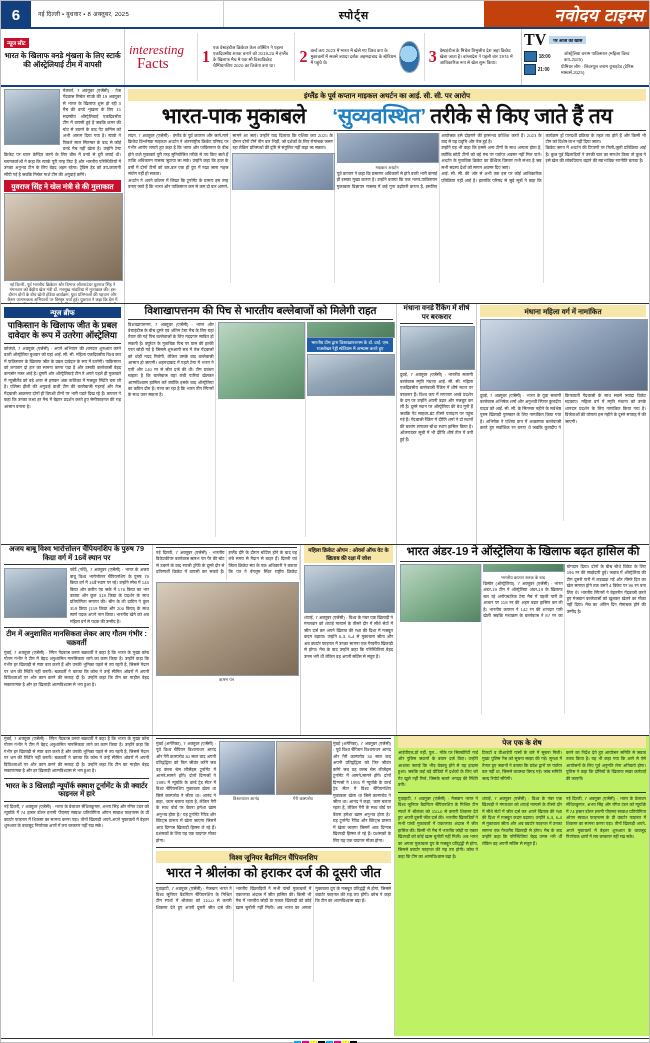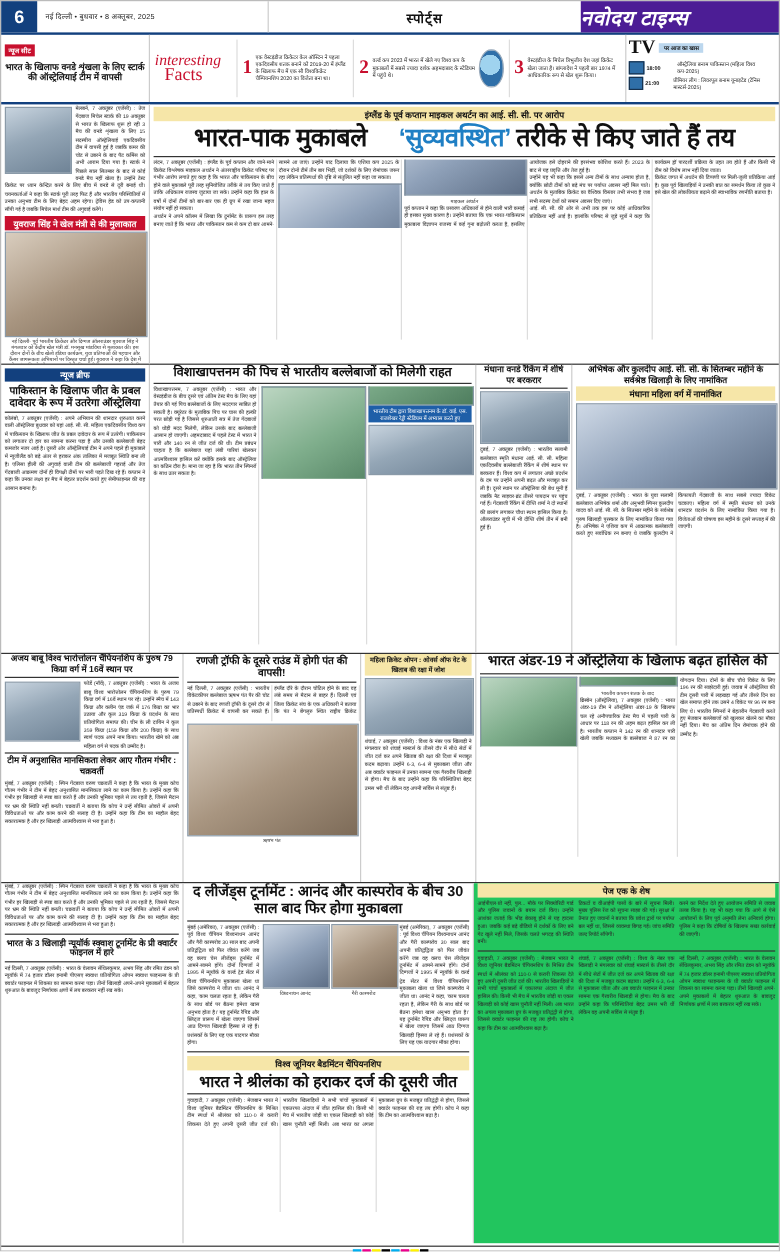--- a/index.html
+++ b/index.html
@@ -13,22 +13,22 @@
         border:1px solid #bbb;background:#fff;}
 
   
   .masthead{display:flex;align-items:stretch;height:26px;border-bottom:2px solid #12407e;}
   .pageno{width:30px;background:#12407e;color:#fff;font-weight:bold;font-size:15px;
           display:flex;align-items:center;justify-content:center;}
   .dateline{flex:0 0 185px;display:flex;align-items:center;padding-left:7px;
             font-size:6px;color:#222;border-right:1px solid #ccc;letter-spacing:.2px;}
   .sectionname{flex:1;display:flex;align-items:center;justify-content:center;
                font-size:11px;font-weight:bold;color:#111;letter-spacing:1px;}
-  .brand{flex:0 0 160px;background:#4c1d95;display:flex;align-items:center;
-         padding-right:5px;}
+  .brand{flex:0 0 160px;background:#c2410c;display:flex;align-items:center;
+         justify-content:flex-end;padding-right:5px;}
   .brand span{color:#fff;font-size:17px;font-weight:bold;letter-spacing:.5px;
               font-style:italic;}
 
   
   .factsband{display:flex;height:56px;border-bottom:2px solid #12407e;}
   .fb-left{flex:0 0 124px;border-right:1px solid #ccc;padding:2px 3px;box-sizing:border-box;}
   .fb-left .kick{background:#c8102e;color:#fff;font-size:5.6px;padding:1px 3px;
                  display:inline-block;font-weight:bold;}
   .fb-left .hl{font-size:7.4px;font-weight:bold;line-height:1.24;margin-top:2px;text-align:center;}
   .fb-logo{flex:0 0 72px;display:flex;flex-direction:column;justify-content:center;
@@ -210,21 +210,20 @@
     </div>
 
     <div class="col vsep hidden-ov" style="width:80px;">
       <h4 class="hl">मंधाना वनडे रैंकिंग में शीर्ष पर बरकरार</h4>
       <div class="rule" style="margin:2px 0;"></div>
       <div class="photo" style="width:100%;height:42px;margin-bottom:2px;"></div>
       <div class="body">दुबई, 7 अक्तूबर (एजेंसी) : भारतीय सलामी बल्लेबाज स्मृति मंधाना आई. सी. सी. महिला एकदिवसीय बल्लेबाजी रैंकिंग में शीर्ष स्थान पर बरकरार हैं। विश्व कप में लगातार अच्छे प्रदर्शन के दम पर उन्होंने अपनी बढ़त और मजबूत कर ली है। दूसरे स्थान पर ऑस्ट्रेलिया की बेथ मूनी हैं जबकि नैट साइवर-ब्रंट तीसरे पायदान पर पहुंच गई हैं। गेंदबाजी रैंकिंग में दीप्ति शर्मा ने दो स्थानों की छलांग लगाकर चौथा स्थान हासिल किया है। ऑलराउंडर सूची में भी दीप्ति शीर्ष तीन में बनी हुई हैं।</div>
     </div>
 
     <div class="col hidden-ov" style="width:172px;">
-      <h4 class="hl">अभिषेक और कुलदीप आई. सी. सी. के सितम्बर महीने के सर्वश्रेष्ठ खिलाड़ी के लिए नामांकित</h4>
       <div class="kicker" style="margin:1px 0;">मंधाना महिला वर्ग में नामांकित</div>
       <div class="photo p4" style="width:100%;height:70px;margin:2px 0;"></div>
       <div class="col2" style="height:128px;">
         <div class="body">दुबई, 7 अक्तूबर (एजेंसी) : भारत के युवा सलामी बल्लेबाज अभिषेक शर्मा और अनुभवी स्पिनर कुलदीप यादव को आई. सी. सी. के सितम्बर महीने के सर्वश्रेष्ठ पुरुष खिलाड़ी पुरस्कार के लिए नामांकित किया गया है। अभिषेक ने एशिया कप में आक्रामक बल्लेबाजी करते हुए सर्वाधिक रन बनाए थे जबकि कुलदीप ने किफायती गेंदबाजी के साथ सबसे ज्यादा विकेट चटकाए। महिला वर्ग में स्मृति मंधाना को उनके शानदार प्रदर्शन के लिए नामांकित किया गया है। विजेताओं की घोषणा इस महीने के दूसरे सप्ताह में की जाएगी।</div>
       </div>
     </div>
   </div>
 
   <div class="cols" style="height:190px;border-top:1px solid #333;">
 
@@ -233,21 +232,20 @@
       <div class="rule" style="margin:2px 0;"></div>
       <div class="photo" style="width:42%;height:48px;float:left;margin:1px 3px 1px 0;"></div>
       <div class="body">फोर्डे (नॉर्वे), 7 अक्तूबर (एजेंसी) : भारत के अजय बाबू विश्व भारोत्तोलन चैंपियनशिप के पुरुष 79 किग्रा वर्ग में 16वें स्थान पर रहे। उन्होंने स्नैच में 143 किग्रा और क्लीन एंड जर्क में 176 किग्रा का भार उठाया और कुल 319 किग्रा के प्रदर्शन के साथ प्रतियोगिता समाप्त की। चीन के ली दायिन ने कुल 359 किग्रा (159 किग्रा और 200 किग्रा) के साथ स्वर्ण पदक अपने नाम किया। भारतीय खेमे को अब महिला वर्ग से पदक की उम्मीद है।</div>
       <div style="clear:both;"></div>
       <div class="rule" style="margin:2px 0;"></div>
       <h4 class="hl">टीम में अनुशासित मानसिकता लेकर आए गौतम गंभीर : चक्रवर्ती</h4>
       <div class="body" style="margin-top:2px;">मुंबई, 7 अक्तूबर (एजेंसी) : स्पिन गेंदबाज वरुण चक्रवर्ती ने कहा है कि भारत के मुख्य कोच गौतम गंभीर ने टीम में बेहद अनुशासित मानसिकता लाने का काम किया है। उन्होंने कहा कि गंभीर हर खिलाड़ी से स्पष्ट बात करते हैं और उनकी भूमिका पहले से तय रहती है, जिससे मैदान पर भ्रम की स्थिति नहीं बनती। चक्रवर्ती ने बताया कि कोच ने उन्हें सीमित ओवरों में अपनी विविधताओं पर और काम करने की सलाह दी है। उन्होंने कहा कि टीम का माहौल बेहद सकारात्मक है और हर खिलाड़ी आत्मविश्वास से भरा हुआ है।</div>
     </div>
 
     <div class="col vsep hidden-ov" style="width:148px;">
-      <h3 class="hl">रणजी ट्रॉफी के दूसरे राउंड में होगी पंत की वापसी!</h3>
       <div class="rule" style="margin:2px 0;"></div>
       <div class="col2" style="height:30px;">
         <div class="body">नई दिल्ली, 7 अक्तूबर (एजेंसी) : भारतीय विकेटकीपर बल्लेबाज ऋषभ पंत पैर की चोट से उबरने के बाद रणजी ट्रॉफी के दूसरे दौर से प्रतिस्पर्धी क्रिकेट में वापसी कर सकते हैं। इंग्लैंड दौरे के दौरान चोटिल होने के बाद वह लंबे समय से मैदान से बाहर हैं। दिल्ली एवं जिला क्रिकेट संघ के एक अधिकारी ने बताया कि पंत ने बेंगलुरु स्थित राष्ट्रीय क्रिकेट अकादमी में फिटनेस परीक्षण पास कर लिया है और अब वह पूरी तरह मैच फिट हैं। अगर सब कुछ ठीक रहा तो वह दिल्ली की टीम की कप्तानी भी कर सकते हैं। चयनकर्ता चाहते हैं कि ऑस्ट्रेलिया दौरे से पहले पंत को पर्याप्त मैच अभ्यास मिल जाए।</div>
       </div>
       <div class="photo p2" style="width:100%;height:92px;margin:2px 0 0;"></div>
       <div class="caption">ऋषभ पंत</div>
     </div>
 
     <div class="col vsep hidden-ov" style="width:96px;">
       <div class="kicker" style="font-size:5.4px;">महिला क्रिकेट ओपन : ओवर्स ऑफ वेट के खिताब की रक्षा में जोश</div>
@@ -270,21 +268,20 @@
 
     <div class="col vsep hidden-ov" style="width:152px;">
       <div class="body">मुंबई, 7 अक्तूबर (एजेंसी) : स्पिन गेंदबाज वरुण चक्रवर्ती ने कहा है कि भारत के मुख्य कोच गौतम गंभीर ने टीम में बेहद अनुशासित मानसिकता लाने का काम किया है। उन्होंने कहा कि गंभीर हर खिलाड़ी से स्पष्ट बात करते हैं और उनकी भूमिका पहले से तय रहती है, जिससे मैदान पर भ्रम की स्थिति नहीं बनती। चक्रवर्ती ने बताया कि कोच ने उन्हें सीमित ओवरों में अपनी विविधताओं पर और काम करने की सलाह दी है। उन्होंने कहा कि टीम का माहौल बेहद सकारात्मक है और हर खिलाड़ी आत्मविश्वास से भरा हुआ है।</div>
       <div class="rule" style="margin:3px 0;"></div>
       <h4 class="hl">भारत के 3 खिलाड़ी न्यूयॉर्क स्क्वाश टूर्नामेंट के प्री क्वार्टर फाइनल में हारे</h4>
       <div class="rule" style="margin:2px 0;"></div>
       <div class="body">नई दिल्ली, 7 अक्तूबर (एजेंसी) : भारत के वेलावन सेंथिलकुमार, अभय सिंह और रमित टंडन को न्यूयॉर्क में 74 हजार डॉलर इनामी पीएसए स्क्वाश प्रतियोगिता ओपन स्क्वाश फाइनल्स के प्री क्वार्टर फाइनल में शिकस्त का सामना करना पड़ा। तीनों खिलाड़ी अपने-अपने मुकाबलों में बेहतर शुरुआत के बावजूद निर्णायक क्षणों में लय बरकरार नहीं रख सके।</div>
     </div>
 
     <div class="col vsep hidden-ov" style="width:242px;">
-      <h2 class="hl" style="font-size:12px;">द लीजेंड्स टूर्नामेंट : आनंद और कास्परोव के बीच 30 साल बाद फिर होगा मुकाबला</h2>
       <div class="rule" style="margin:2px 0;"></div>
       <div class="cols" style="gap:3px;">
         <div style="flex:1;">
           <div class="body">मुंबई (अमेरिका), 7 अक्तूबर (एजेंसी) : पूर्व विश्व चैंपियन विश्वनाथन आनंद और गैरी कास्परोव 30 साल बाद अपनी प्रतिद्वंद्विता को फिर जीवंत करेंगे जब वह क्लच चेस लीजेंड्स टूर्नामेंट में आमने-सामने होंगे। दोनों दिग्गजों ने 1995 में न्यूयॉर्क के वर्ल्ड ट्रेड सेंटर में विश्व चैंपियनशिप मुकाबला खेला था जिसे कास्परोव ने जीता था। आनंद ने कहा, 'काम चलता रहता है, लेकिन गैरी के साथ बोर्ड पर बैठना हमेशा खास अनुभव होता है।' यह टूर्नामेंट रैपिड और ब्लिट्ज प्रारूप में खेला जाएगा जिसमें आठ दिग्गज खिलाड़ी हिस्सा ले रहे हैं। प्रशंसकों के लिए यह एक यादगार मौका होगा।</div>
         </div>
         <div style="flex:0 0 54px;">
           <div class="photo p4" style="width:100%;height:52px;"></div>
           <div class="caption">विश्वनाथन आनंद</div>
         </div>
         <div style="flex:0 0 54px;">
@@ -298,21 +295,21 @@
 
       <div class="rule" style="margin:3px 0;"></div>
       <div class="kicker">विश्व जूनियर बैडमिंटन चैंपियनशिप</div>
       <h2 class="hl" style="font-size:13px;margin-top:2px;">भारत ने श्रीलंका को हराकर दर्ज की दूसरी जीत</h2>
       <div class="rule" style="margin:2px 0;"></div>
       <div class="col3" style="height:96px;">
         <div class="body">गुवाहाटी, 7 अक्तूबर (एजेंसी) : मेजबान भारत ने विश्व जूनियर बैडमिंटन चैंपियनशिप के मिश्रित टीम स्पर्धा में श्रीलंका को 110-0 से करारी शिकस्त देते हुए अपनी दूसरी जीत दर्ज की। भारतीय खिलाड़ियों ने सभी पांचों मुकाबलों में एकतरफा अंदाज में जीत हासिल की। किसी भी मैच में भारतीय जोड़ी या एकल खिलाड़ी को कोई खास चुनौती नहीं मिली। अब भारत का अगला मुकाबला ग्रुप के मजबूत प्रतिद्वंद्वी से होगा, जिससे क्वार्टर फाइनल की राह तय होगी। कोच ने कहा कि टीम का आत्मविश्वास बढ़ा है।</div>
       </div>
     </div>
 
-    <div class="col hidden-ov" style="flex:1;background:#22c55e;">
+    <div class="col hidden-ov" style="flex:1;background:#bef264;">
       <div class="kicker">पेज एक के शेष</div>
       <div class="cols" style="gap:4px;margin-top:2px;">
         <div style="flex:1;" class="body">आईपीएल-प्रो नहीं, पुल... मौके पर सिक्योरिटी गार्ड और पुलिस जवानों के बयान दर्ज किए। उन्होंने आशंका जताई कि भीड़ बेकाबू होने से यह हादसा हुआ। जबकि कई बड़े वीडियो में दर्शकों के लिए बने गेट खुले नहीं मिले, जिसके चलते भगदड़ की स्थिति बनी।</div>
         <div style="flex:1;" class="body">टिकटों व वीआईपी पासों के बारे में सूचना मिली। मुख्य पुलिस रेंज को सूचना साझा की गई। सुरक्षा में तैनात हुए जवानों ने बताया कि प्रवेश द्वारों पर पर्याप्त बल नहीं था, जिससे व्यवस्था बिगड़ गई। जांच समिति जल्द रिपोर्ट सौंपेगी।</div>
         <div style="flex:1;" class="body">करने का निर्देश देते हुए आयोजन समिति से जवाब तलब किया है। यह भी कहा गया कि आगे से ऐसे आयोजनों के लिए पूर्व अनुमति लेना अनिवार्य होगा। पुलिस ने कहा कि दोषियों के खिलाफ सख्त कार्रवाई की जाएगी।</div>
       </div>
       <div class="rule" style="margin:3px 0;"></div>
       <div class="cols" style="gap:4px;">
         <div style="flex:1;" class="body">गुवाहाटी, 7 अक्तूबर (एजेंसी) : मेजबान भारत ने विश्व जूनियर बैडमिंटन चैंपियनशिप के मिश्रित टीम स्पर्धा में श्रीलंका को 110-0 से करारी शिकस्त देते हुए अपनी दूसरी जीत दर्ज की। भारतीय खिलाड़ियों ने सभी पांचों मुकाबलों में एकतरफा अंदाज में जीत हासिल की। किसी भी मैच में भारतीय जोड़ी या एकल खिलाड़ी को कोई खास चुनौती नहीं मिली। अब भारत का अगला मुकाबला ग्रुप के मजबूत प्रतिद्वंद्वी से होगा, जिससे क्वार्टर फाइनल की राह तय होगी। कोच ने कहा कि टीम का आत्मविश्वास बढ़ा है।</div>
         <div style="flex:1;" class="body">शंघाई, 7 अक्तूबर (एजेंसी) : विश्व के नंबर एक खिलाड़ी ने मंगलवार को शंघाई मास्टर्स के तीसरे दौर में सीधे सेटों में जीत दर्ज कर अपने खिताब की रक्षा की दिशा में मजबूत कदम बढ़ाया। उन्होंने 6-3, 6-4 से मुकाबला जीता और अब क्वार्टर फाइनल में उनका सामना एक गैरवरीय खिलाड़ी से होगा। मैच के बाद उन्होंने कहा कि परिस्थितियां बेहद उमस भरी थीं लेकिन वह अपनी सर्विस से संतुष्ट हैं।</div>

